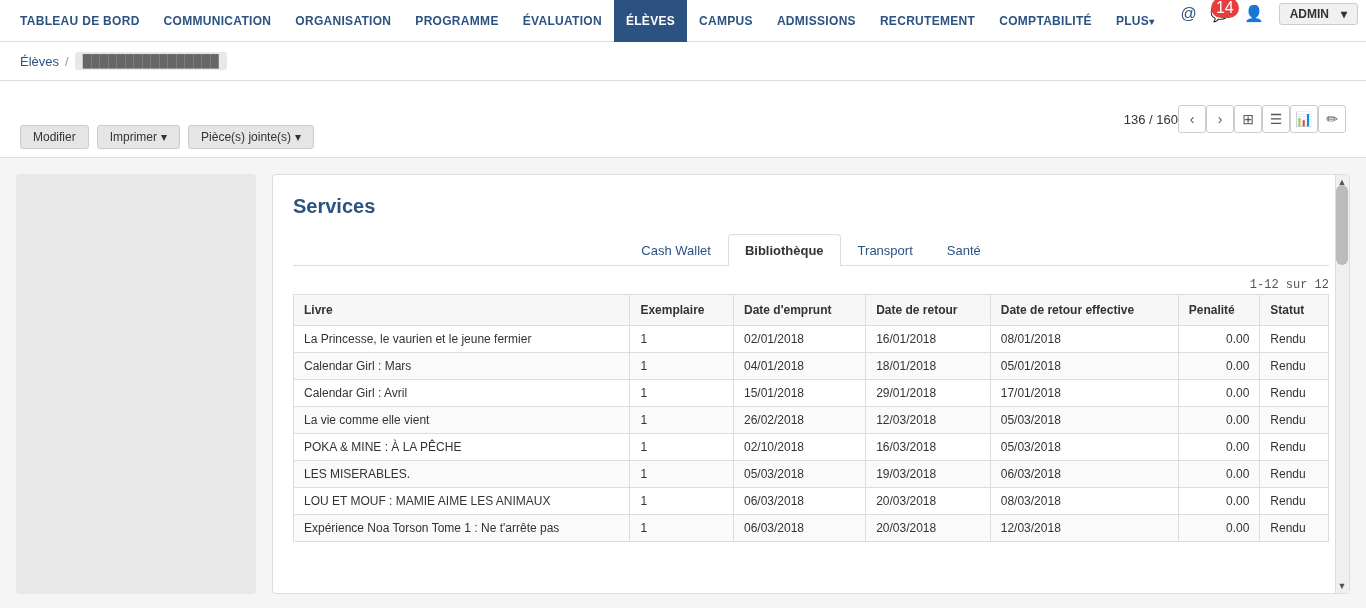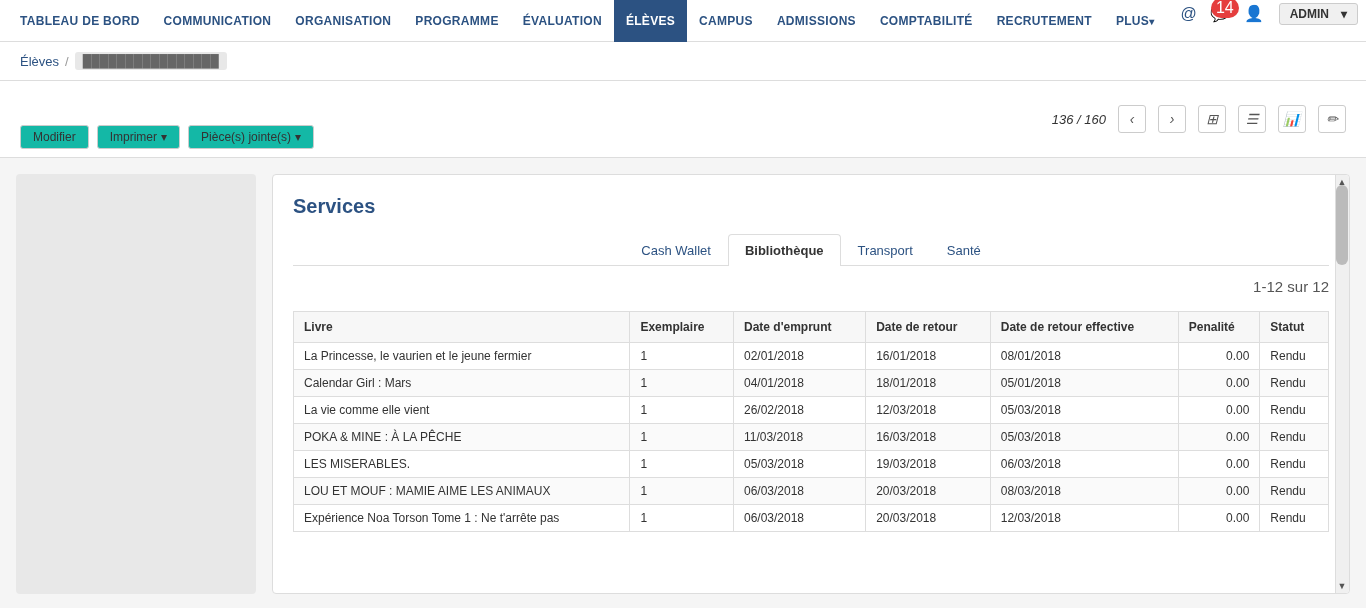--- a/index.html
+++ b/index.html
@@ -96,37 +96,36 @@
       background: #fff;
       border-bottom: 1px solid #ddd;
       padding: 8px 20px;
       display: flex;
       align-items: center;
       gap: 8px;
     }
     .btn {
       border: 1px solid #ccc;
       border-radius: 3px;
-      background: #14b8a6;
+      background: #e5e5e5;
       color: #333;
       padding: 4px 12px;
       font-size: 12px;
       cursor: pointer;
       display: flex;
       align-items: center;
       gap: 4px;
       margin-top: 36px;
     }
     .btn-dropdown::after { content: " ▾"; }
     .toolbar-right {
       margin-left: auto;
       display: flex;
       align-items: center;
-      gap: 12px;
-      font-style: italic;
+      gap: 0;
     }
     .page-count { font-size: 13px; color: #333; }
     .icon-btn {
       border: 1px solid #ccc;
       border-radius: 3px;
       background: #fff;
       width: 28px;
       height: 28px;
       display: flex;
       align-items: center;
@@ -185,23 +184,24 @@
     .tab.active {
       border-color: #ddd;
       background: #fff;
       color: #333;
       font-weight: bold;
     }
 
     
     .pagination-info {
       text-align: right;
-      font-size: 15px;
+      font-size: 12px;
       color: #555;
-      margin-bottom: 16px;
+      margin-bottom: 2px;
+      font-family: Liberation Mono, monospace;
     }
 
     
     .data-table {
       width: 100%;
       border-collapse: collapse;
       font-size: 12px;
       border-radius: 13px;
     }
     .data-table th {
@@ -259,22 +259,22 @@
 
 <nav class="topnav">
   <a class="topnav-item">TABLEAU DE BORD</a>
   <a class="topnav-item">COMMUNICATION</a>
   <a class="topnav-item">ORGANISATION</a>
   <a class="topnav-item">PROGRAMME</a>
   <a class="topnav-item">ÉVALUATION</a>
   <a class="topnav-item active">ÉLÈVES</a>
   <a class="topnav-item">CAMPUS</a>
   <a class="topnav-item">ADMISSIONS</a>
+  <a class="topnav-item">RECRUTEMENT</a>
   <a class="topnav-item">COMPTABILITÉ</a>
-  <a class="topnav-item">RECRUTEMENT</a>
   <a class="topnav-item has-arrow">PLUS</a>
   <div class="topnav-right">
     <span class="topnav-icon">@</span>
     <span class="topnav-chat">
       💬
       <span class="topnav-badge">14</span>
     </span>
     <span class="topnav-icon">👤</span>
     <div class="topnav-admin">
       <span>ADMIN</span>
@@ -343,32 +343,41 @@
           <tr>
       <td>Calendar Girl : Mars</td>
       <td class="link-text">1</td>
       <td>04/01/2018</td>
       <td>18/01/2018</td>
       <td>05/01/2018</td>
       <td style="text-align:right">0.00</td>
       <td>Rendu</td>
     </tr>
           <tr>
+      <td>Calendar Girl : Avril</td>
+      <td class="link-text">1</td>
+      <td>15/01/2018</td>
+      <td>29/01/2018</td>
+      <td>17/01/2018</td>
+      <td style="text-align:right">0.00</td>
+      <td>Rendu</td>
+    </tr>
+          <tr>
       <td>La vie comme elle vient</td>
       <td class="link-text">1</td>
       <td>26/02/2018</td>
       <td>12/03/2018</td>
       <td>05/03/2018</td>
       <td style="text-align:right">0.00</td>
       <td>Rendu</td>
     </tr>
           <tr>
       <td>POKA &amp; MINE : À LA PÊCHE</td>
       <td class="link-text">1</td>
-      <td>11/03/2018</td>
+      <td>02/10/2018</td>
       <td>16/03/2018</td>
       <td>05/03/2018</td>
       <td style="text-align:right">0.00</td>
       <td>Rendu</td>
     </tr>
           <tr>
       <td>LES MISERABLES.</td>
       <td class="link-text">1</td>
       <td>05/03/2018</td>
       <td>19/03/2018</td>

